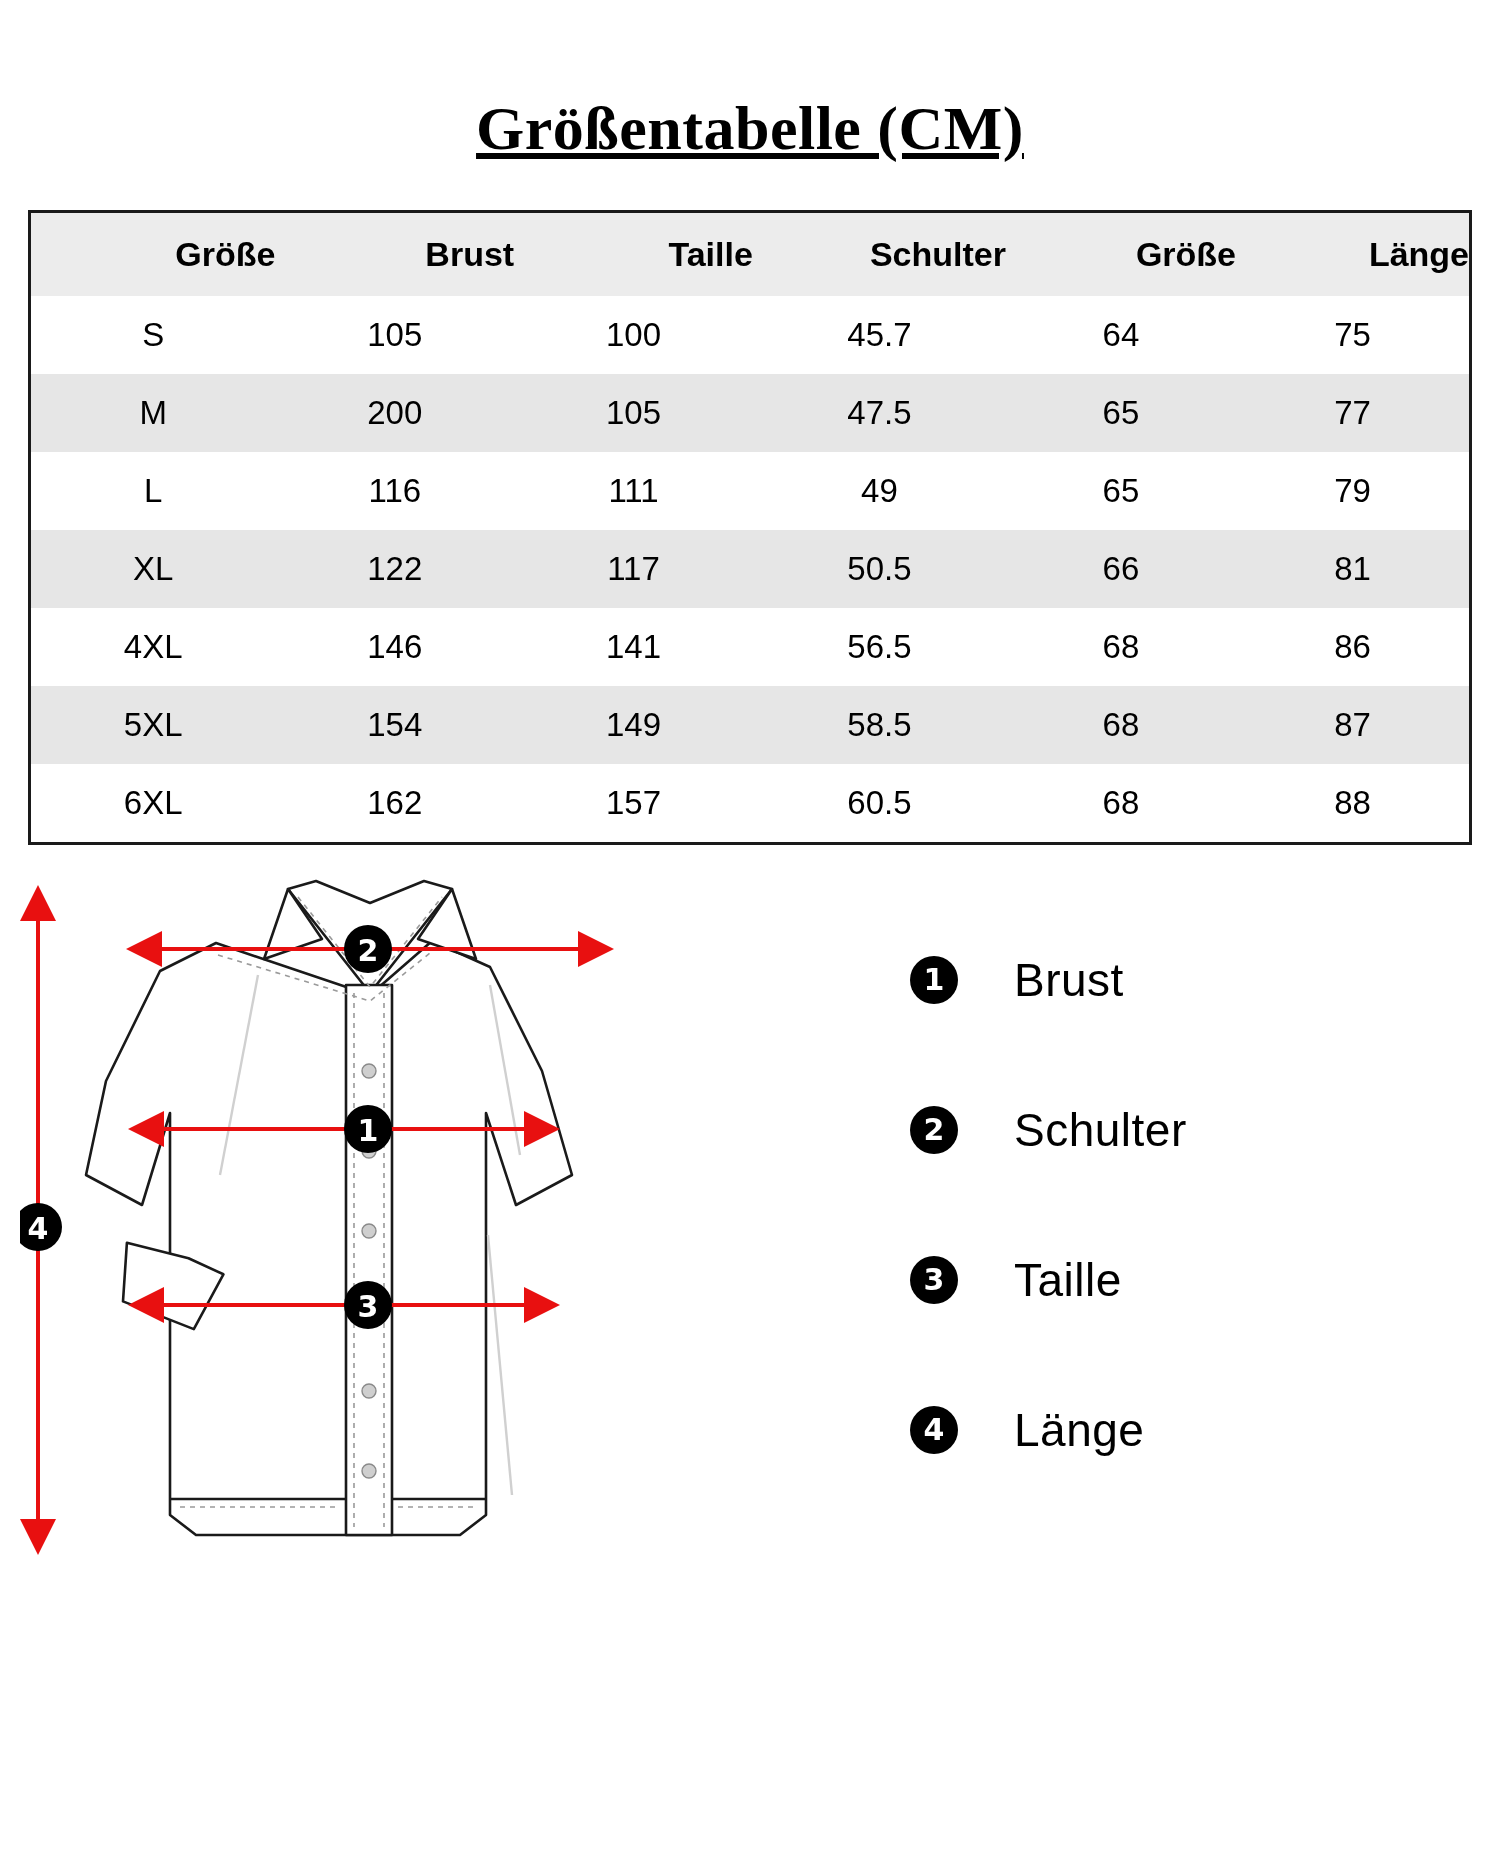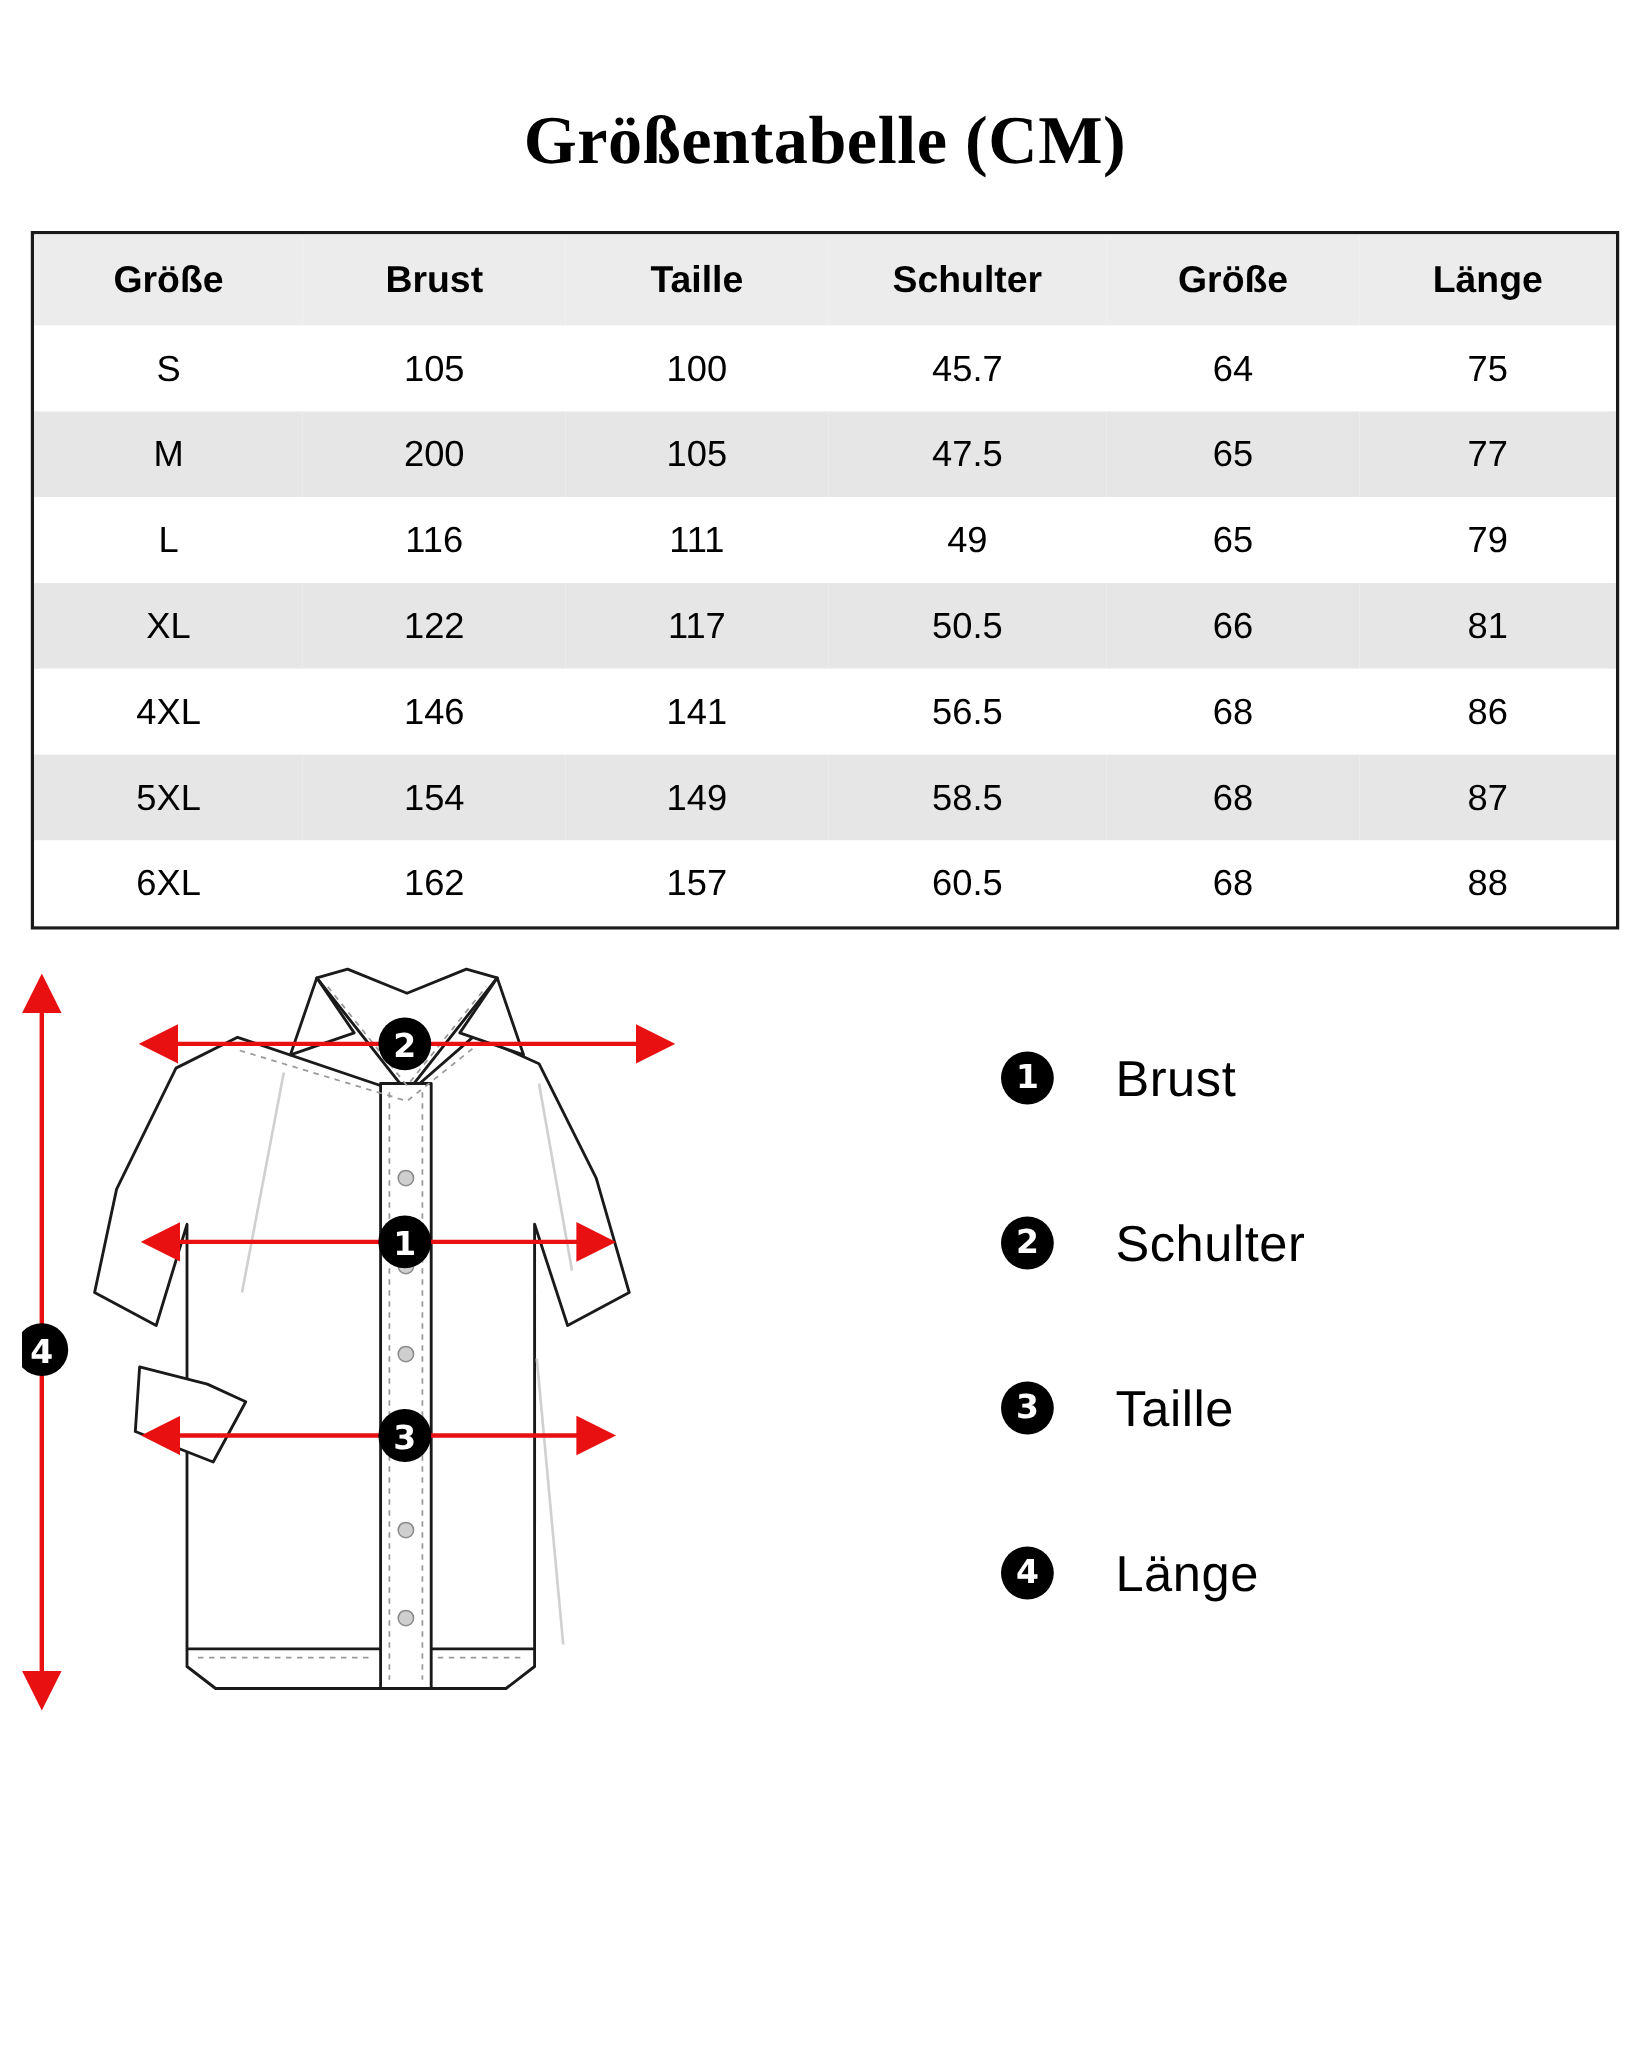--- a/index.html
+++ b/index.html
@@ -25,38 +25,39 @@
   
   .title {
     text-align: center;
     font-family: "Liberation Serif", serif;
     font-weight: bold;
     font-size: 62px;
     letter-spacing: 0.5px;
     padding-top: 52px;
     padding-bottom: 0;
     line-height: 1.1;
+    text-decoration: underline;
   }
 
   
   .table-wrap {
     margin: 48px 28px 0 28px;
     border: 3px solid #1a1a1a;
     box-sizing: border-box;
   }
   table.size-table {
     width: 100%;
     border-collapse: collapse;
     table-layout: fixed;
   }
   table.size-table th {
     font-size: 34px;
     font-weight: bold;
     padding: 22px 0 22px 0;
-    text-align: center;
+    text-align: right;
     background: #ececec;
     border: none;
   }
   table.size-table td {
     font-size: 33px;
     text-align: center;
     padding: 20px 0 20px 0;
     border: none;
   }
   table.size-table tbody tr:nth-child(even) {

